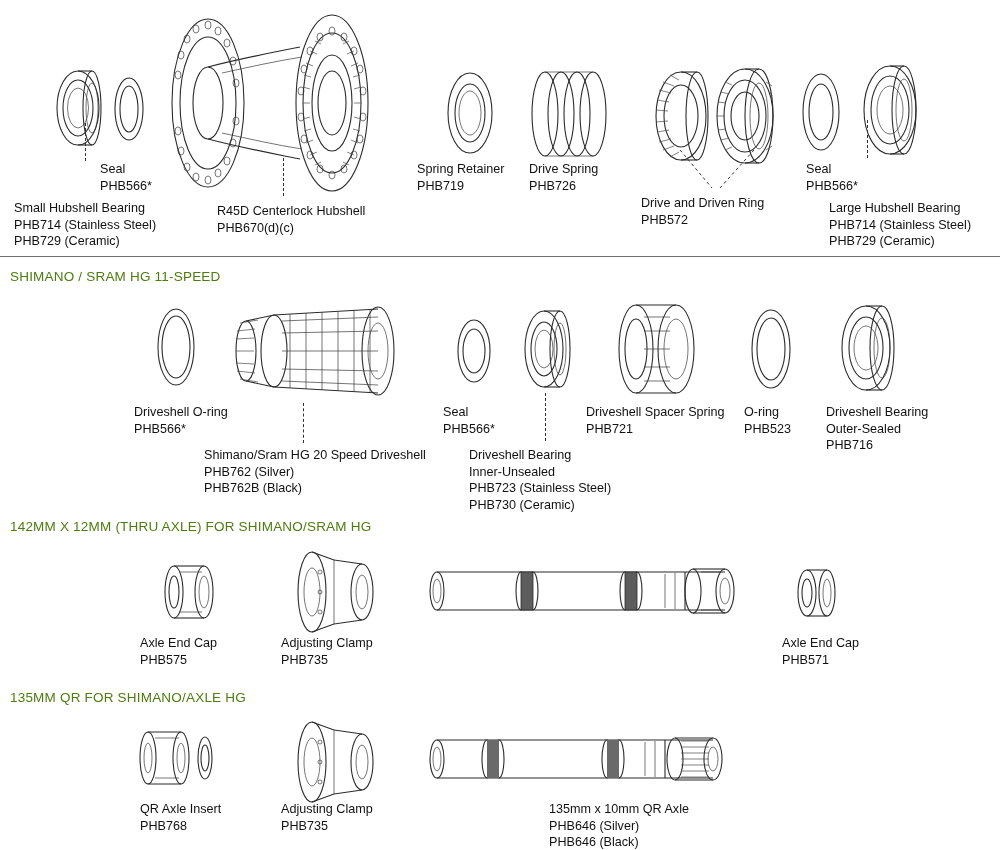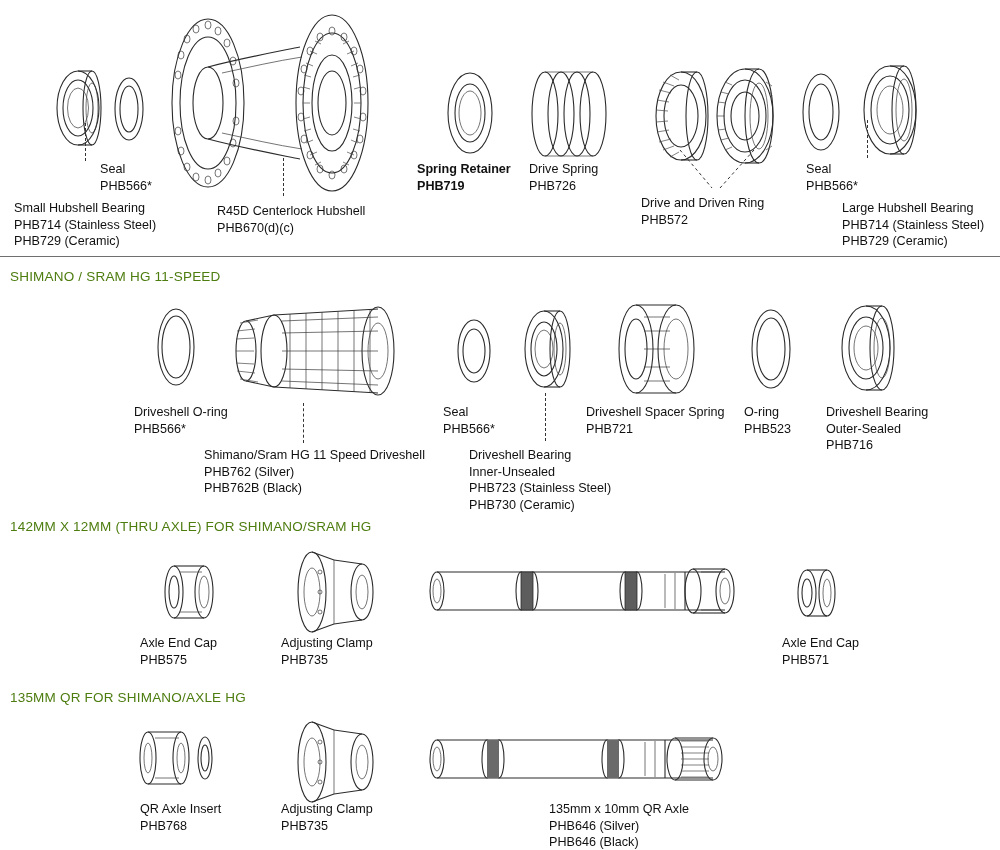--- a/index.html
+++ b/index.html
@@ -251,29 +251,29 @@
     <path d="M20 2 L52 40" stroke="#333" stroke-width="1" fill="none" stroke-dasharray="3,3"></path>
     <path d="M94 2 L60 40" stroke="#333" stroke-width="1" fill="none" stroke-dasharray="3,3"></path>
   </svg>
 
   <div class="caption" style="left:100px; top:153px;"><span>Seal</span><br><span>PHB566*</span></div>
 
   <div class="caption" style="left:14px; top:192px;"><span>Small Hubshell Bearing</span><br><span>PHB714 (Stainless Steel)</span><br><span>PHB729 (Ceramic)</span></div>
 
   <div class="caption" style="left:217px; top:195px;"><span>R45D Centerlock Hubshell</span><br><span>PHB670(d)(c)</span></div>
 
-  <div class="caption" style="left:417px; top:153px;font-weight:bold;"><span>Spring Retainer</span><br><span>PHB719</span></div>
+  <div class="caption" style="left:417px; top:153px;"><span>Spring Retainer</span><br><span>PHB719</span></div>
 
   <div class="caption" style="left:529px; top:153px;"><span>Drive Spring</span><br><span>PHB726</span></div>
 
   <div class="caption" style="left:641px; top:187px;"><span>Drive and Driven Ring</span><br><span>PHB572</span></div>
 
   <div class="caption" style="left:806px; top:153px;"><span>Seal</span><br><span>PHB566*</span></div>
 
-  <div class="caption" style="left:829px; top:192px;margin-left:13px;"><span>Large Hubshell Bearing</span><br><span>PHB714 (Stainless Steel)</span><br><span>PHB729 (Ceramic)</span></div>
+  <div class="caption" style="left:829px; top:192px;"><span>Large Hubshell Bearing</span><br><span>PHB714 (Stainless Steel)</span><br><span>PHB729 (Ceramic)</span></div>
 
   <div class="divider" style="top:248px;"></div>
 
   <div class="section-label" style="left:10px; top:261px;">SHIMANO / SRAM HG 11-SPEED</div>
 
   <div class="art" style="left:150px; top:298px;">
     <svg width="52" height="82" viewBox="0 0 52 82">
       <ellipse class="st" cx="26" cy="41" rx="18" ry="38"></ellipse>
       <ellipse class="st" cx="26" cy="41" rx="14" ry="31"></ellipse>
     </svg>
@@ -371,21 +371,21 @@
       <ellipse class="st" cx="50" cy="44" rx="12" ry="42"></ellipse>
       <ellipse class="st-thin" cx="50" cy="44" rx="8" ry="30"></ellipse>
     </svg>
   </div>
 
   <div class="leader" style="left:303px; top:395px; height:40px;"></div>
   <div class="leader" style="left:545px; top:385px; height:48px;"></div>
 
   <div class="caption" style="left:122px; top:396px;margin-left:12px;"><span>Driveshell O-ring</span><br><span>PHB566*</span></div>
 
-  <div class="caption" style="left:204px; top:439px;"><span>Shimano/Sram HG 11 Speed Driveshell</span><br><span>PHB762 (Silver)</span><br><span>PHB762B (Black)</span></div>
+  <div class="caption" style="left:204px; top:439px;"><span>Shimano/Sram HG 20 Speed Driveshell</span><br><span>PHB762 (Silver)</span><br><span>PHB762B (Black)</span></div>
 
   <div class="caption" style="left:443px; top:396px;"><span>Seal</span><br><span>PHB566*</span></div>
 
   <div class="caption" style="left:469px; top:439px;"><span>Driveshell Bearing</span><br><span>Inner-Unsealed</span><br><span>PHB723 (Stainless Steel)</span><br><span>PHB730 (Ceramic)</span></div>
 
   <div class="caption" style="left:586px; top:396px;"><span>Driveshell Spacer Spring</span><br><span>PHB721</span></div>
 
   <div class="caption" style="left:744px; top:396px;"><span>O-ring</span><br><span>PHB523</span></div>
 
   <div class="caption" style="left:826px; top:396px;"><span>Driveshell Bearing</span><br><span>Outer-Sealed</span><br><span>PHB716</span></div>

